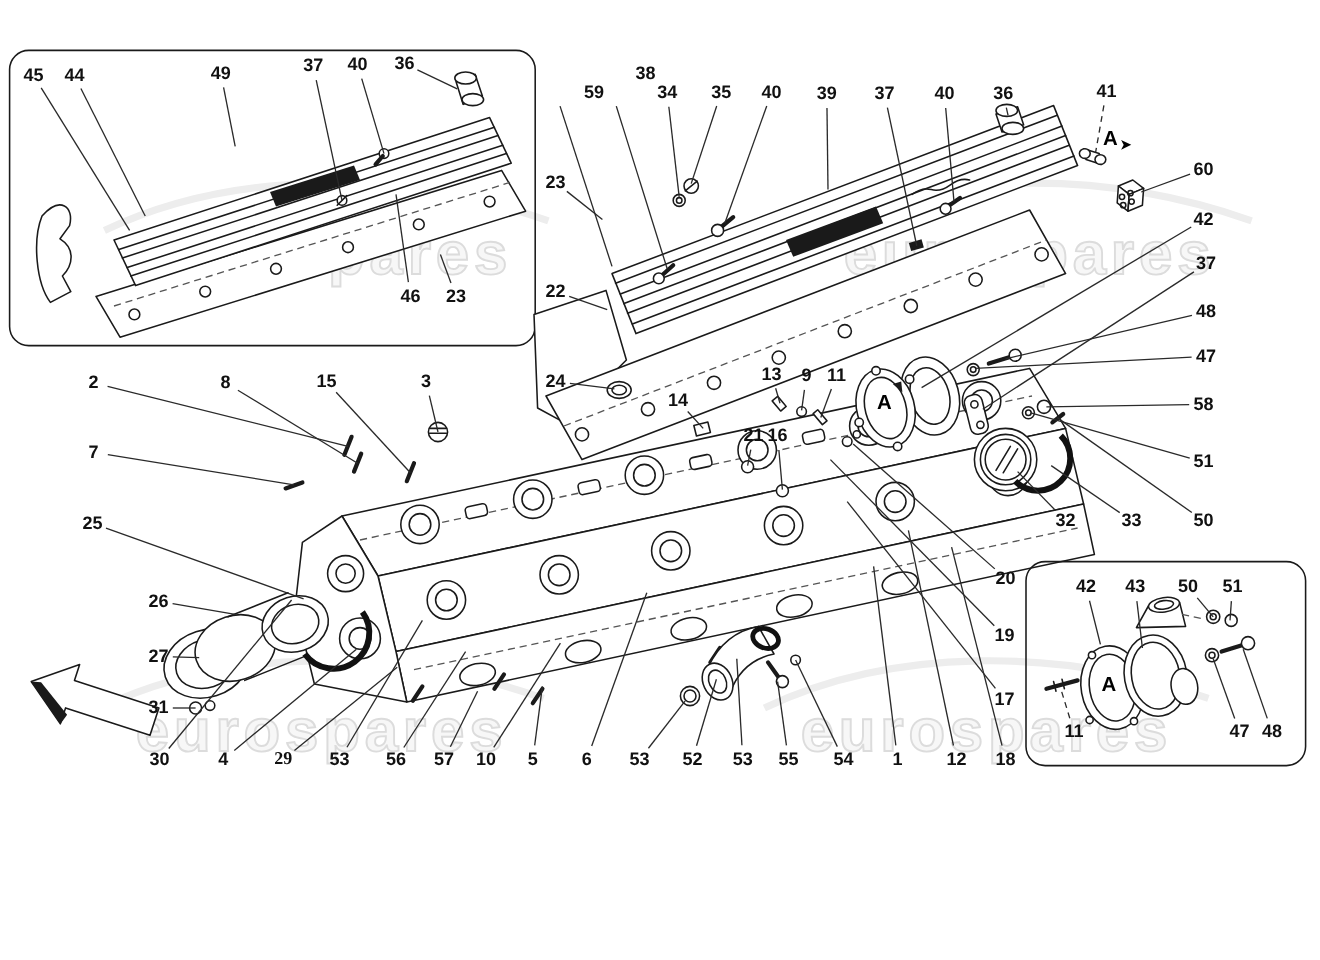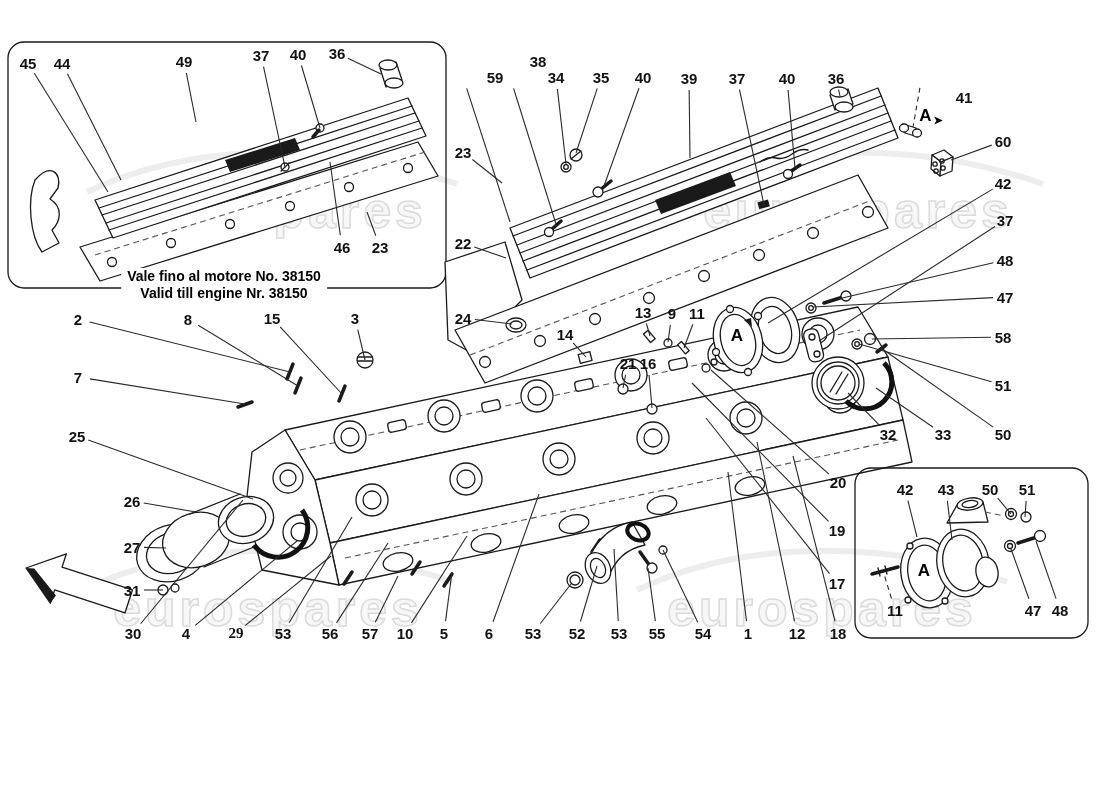--- a/index.html
+++ b/index.html
@@ -356,34 +356,30 @@
         <line x1="947.4020949708088" y1="500.91780725187454" x2="952" y2="540" stroke="#2a2a2a" stroke-width="1.1"></line>
         <line x1="997.7183050370793" y1="498.18845837747534" x2="1011" y2="514" stroke="#2a2a2a" stroke-width="1.1"></line>
         <line x1="1026.1450354001452" y1="500.9695043979688" x2="1025" y2="517" stroke="#2a2a2a" stroke-width="1.1"></line>
         <line x1="891.4933775728117" y1="598.5237811473839" x2="884" y2="574" stroke="#2a2a2a" stroke-width="1.1" stroke-dasharray="5 4"></line>
         <line x1="1028.9288141651039" y1="598.7117120032425" x2="1011" y2="549" stroke="#2a2a2a" stroke-width="1.1"></line>
         <line x1="1056.0577525007047" y1="598.6660384395261" x2="1036" y2="541" stroke="#2a2a2a" stroke-width="1.1"></line>
       </g>
 </svg>
 
 <div id="labels">
-  <div class="caption" style="left:224px;top:268px;transform:translateX(-50%);">
-    <div>Vale fino al motore No. 38150</div>
-    <div>Valid till engine Nr. 38150</div>
-  </div>
 <div class="callout" style="left: 463px; top: 77px; margin-left: 32px;">59</div>
       <div class="callout" style="left: 510px; top: 61px; margin-left: 28px;">38</div>
       <div class="callout" style="left: 556px; top: 77px;">34</div>
       <div class="callout" style="left: 601px; top: 77px;">35</div>
       <div class="callout" style="left: 643px; top: 77px;">40</div>
       <div class="callout" style="left: 689px; top: 78px;">39</div>
       <div class="callout" style="left: 737px; top: 78px;">37</div>
       <div class="callout" style="left: 787px; top: 78px;">40</div>
       <div class="callout" style="left: 836px; top: 78px;">36</div>
-      <div class="callout" style="left: 964px; top: 76px; margin-top: 21px;">41</div>
+      <div class="callout" style="left: 922px; top: 76px;">41</div>
       <div class="callout" style="left: 1003px; top: 141px;">60</div>
       <div class="callout" style="left: 1003px; top: 183px;">42</div>
       <div class="callout" style="left: 1005px; top: 220px;">37</div>
       <div class="callout" style="left: 1005px; top: 260px;">48</div>
       <div class="callout" style="left: 1005px; top: 297px;">47</div>
       <div class="callout" style="left: 1003px; top: 337px;">58</div>
       <div class="callout" style="left: 1003px; top: 385px;">51</div>
       <div class="callout" style="left: 1003px; top: 434px;">50</div>
       <div class="callout" style="left: 943px; top: 434px;">33</div>
       <div class="callout" style="left: 888px; top: 434px;">32</div>

